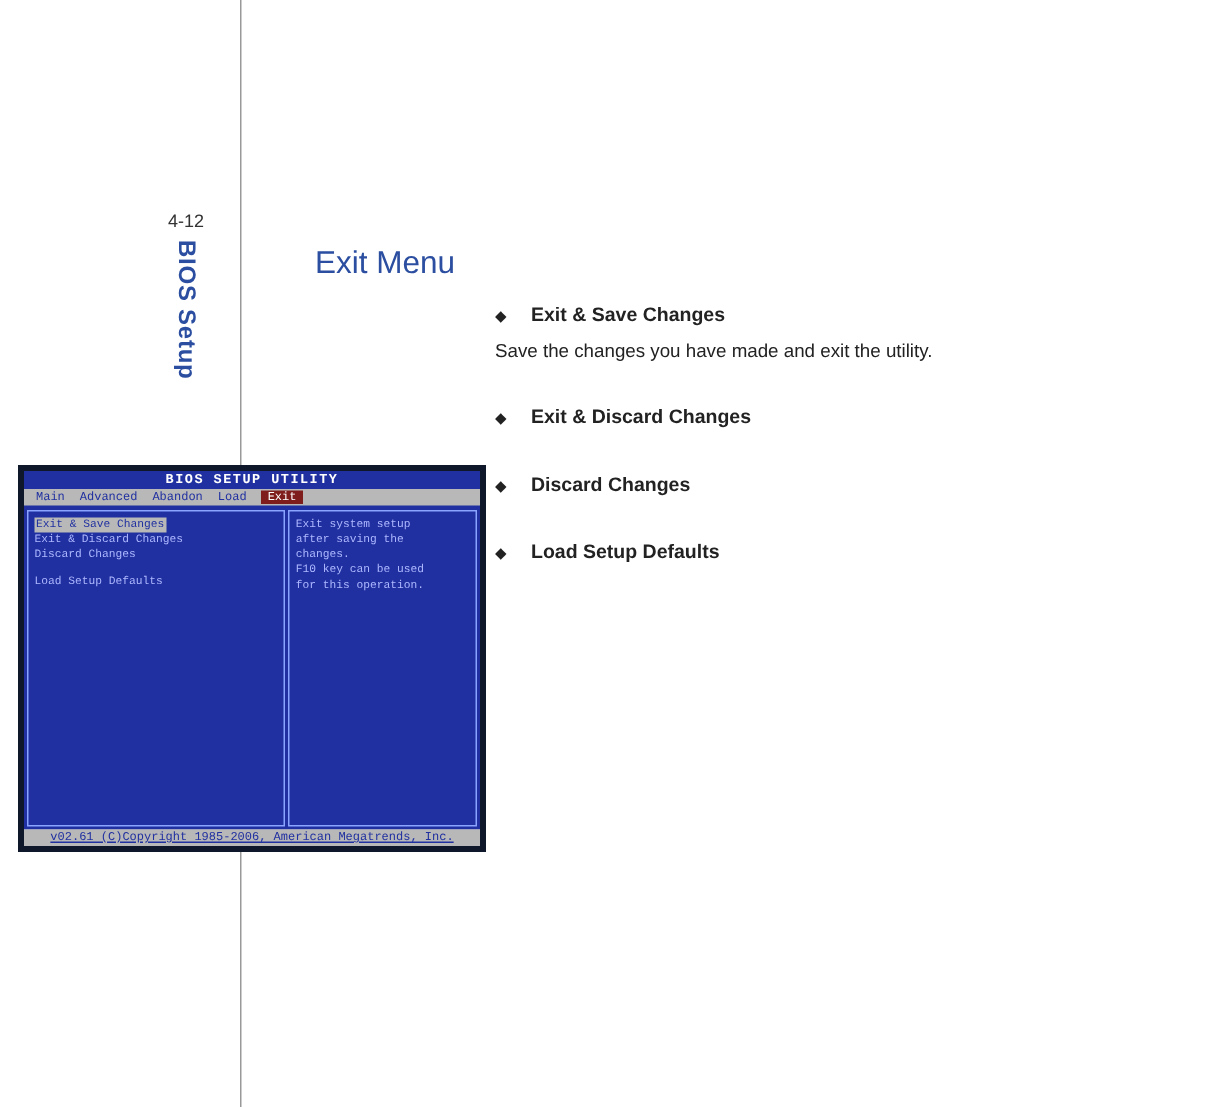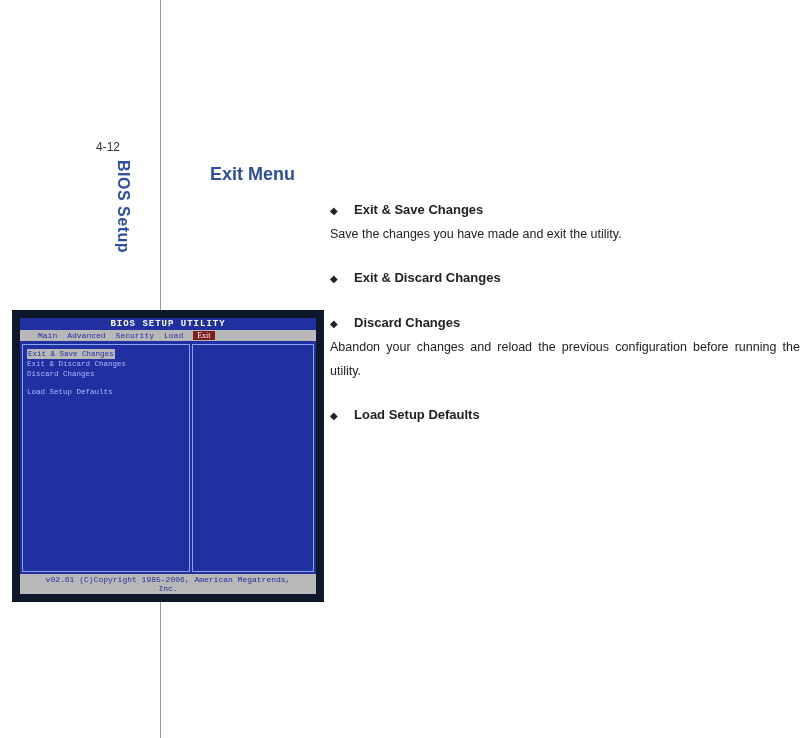--- a/index.html
+++ b/index.html
@@ -15,42 +15,42 @@
   .vline {
     position: absolute;
     left: 160px;
     top: 0;
     width: 1px;
     height: 738px;
     background: #999;
   }
   .page-num {
     position: absolute;
-    left: 96px;
+    left: 112px;
     top: 140px;
     font-size: 12px;
     color: #333;
   }
   .side-label {
     position: absolute;
     left: 114px;
     top: 160px;
     writing-mode: vertical-rl;
     text-orientation: mixed;
     font-weight: bold;
     color: #2b4ea0;
     font-size: 16px;
     letter-spacing: 0.5px;
   }
   .title {
     position: absolute;
     left: 210px;
     top: 164px;
-    font-size: 18px;
-    font-weight: bold;
+    font-size: 21px;
+    font-weight: normal;
     color: #2b4ea0;
   }
   .content {
     position: absolute;
     left: 330px;
     top: 198px;
     width: 470px;
     font-size: 13px;
     color: #222;
     line-height: 1.9;
@@ -74,22 +74,22 @@
   .item-desc {
     font-size: 12.5px;
     text-align: justify;
   }
   
   .bios-thumb {
     position: absolute;
     left: 12px;
     top: 310px;
     width: 312px;
-    height: 292px;
-    border: 8px solid #0f172a;
+    height: 258px;
+    border: 4px solid #0f172a;
     background: #eee;
     box-sizing: border-box;
     font-family: "Courier New", monospace;
   }
   .bios-inner {
     width: 100%;
     height: 100%;
     display: flex;
     flex-direction: column;
   }
@@ -101,28 +101,27 @@
     font-weight: bold;
     padding: 1px 0;
     letter-spacing: 1px;
   }
   .bios-tabs {
     background: #b8b8b8;
     color: #2030a0;
     font-size: 8px;
     display: flex;
     gap: 10px;
-    padding: 1px 18px;
+    padding: 1px 8px;
     border-bottom: 1px solid #2030a0;
   }
   .bios-tabs span.sel {
     background: #7f1d1d;
     color: #fff;
     padding: 0 4px;
-    font-family: Liberation Serif, serif;
   }
   .bios-body {
     flex: 1;
     display: flex;
     background: #2030a0;
   }
   .bios-left {
     flex: 1.4;
     border: 1px solid #8aa4ff;
     margin: 2px;
@@ -151,20 +150,21 @@
   }
   .bios-right .help-block div, .bios-right .keys-block div {
     white-space: pre;
   }
   .bios-foot {
     background: #b8b8b8;
     color: #2030a0;
     text-align: center;
     font-size: 8px;
     padding: 1px 16px;
+    text-decoration: underline;
   }
 </style>
 </head>
 <body>
 
 <div class="vline"></div>
 
 <div class="page-num">4-12</div>
 <div class="side-label">BIOS Setup</div>
 
@@ -185,48 +185,55 @@
       <span class="bullet">◆</span>
       <span class="item-title">Exit &amp; Discard Changes</span>
     </div>
   </div>
 
   <div class="item">
     <div class="bullet-row">
       <span class="bullet">◆</span>
       <span class="item-title">Discard Changes</span>
     </div>
-    <div class="item-desc">Abandon your changes and reload the previous configuration before running the utility.</div>
   </div>
 
   <div class="item">
     <div class="bullet-row">
       <span class="bullet">◆</span>
       <span class="item-title">Load Setup Defaults</span>
     </div>
   </div>
 
 </div>
 
 <div class="bios-thumb">
   <div class="bios-inner">
     <div class="bios-titlebar">BIOS SETUP UTILITY</div>
     <div class="bios-tabs">
       <span>Main</span>
       <span>Advanced</span>
-      <span>Security</span>
+      <span>Abandon</span>
       <span>Load</span>
       <span class="sel">Exit</span>
     </div>
     <div class="bios-body">
       <div class="bios-left">
         <div><span class="hl">Exit &amp; Save Changes</span></div>
         <div>Exit &amp; Discard Changes</div>
         <div>Discard Changes</div>
         <div style="height:8px"></div>
         <div>Load Setup Defaults</div>
       </div>
       <div class="bios-right">
+        <div class="help-block">
+          <div>Exit system setup</div>
+          <div>after saving the</div>
+          <div>changes.</div>
+          <div></div>
+          <div>F10 key can be used</div>
+          <div>for this operation.</div>
+        </div>
       </div>
     </div>
     <div class="bios-foot">v02.61 (C)Copyright 1985-2006, American Megatrends, Inc.</div>
   </div>
 </div>
 
 </body></html>

